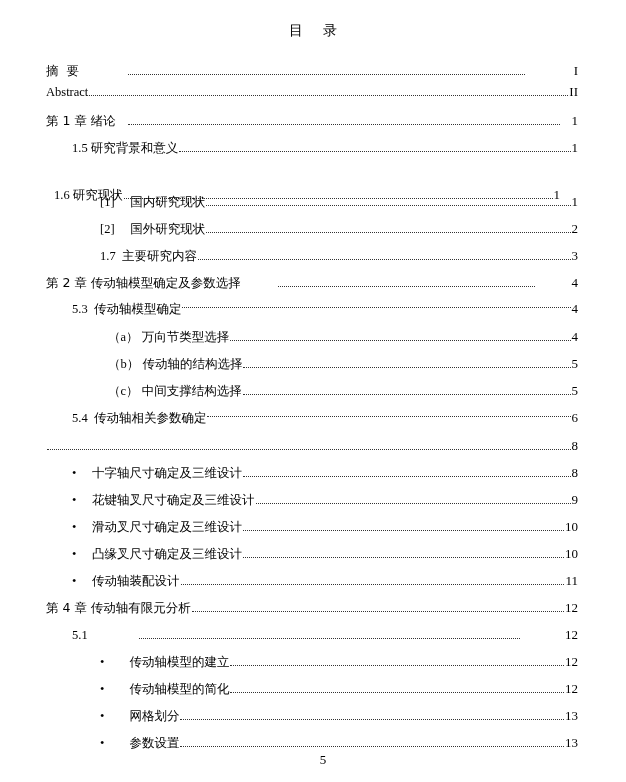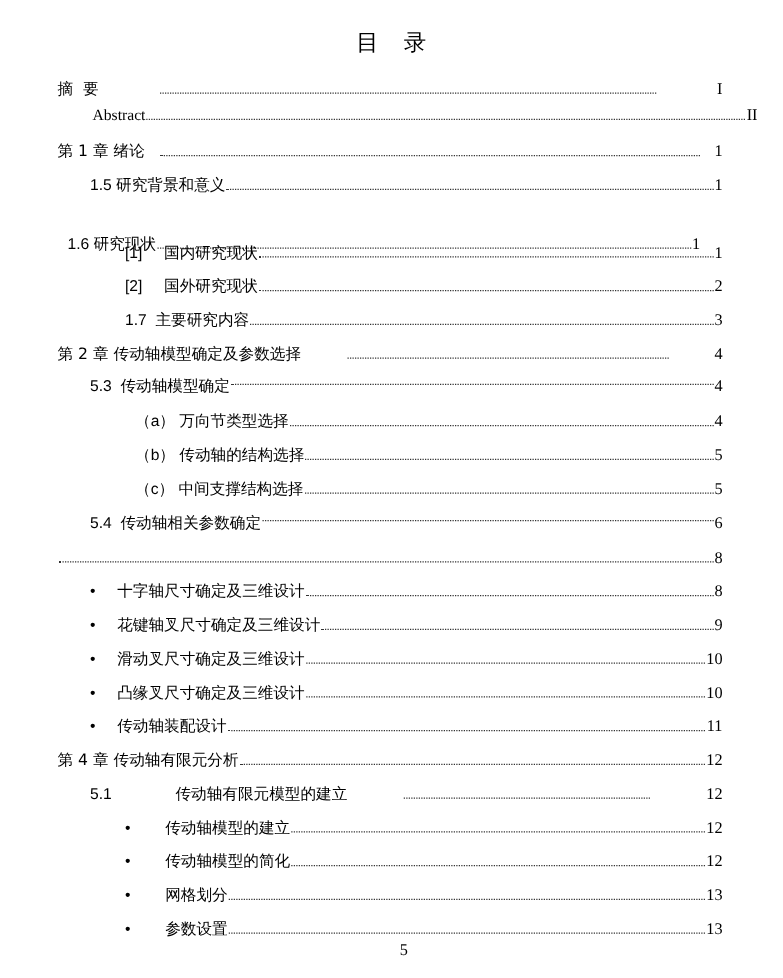--- a/index.html
+++ b/index.html
@@ -1,42 +1,42 @@
 <!DOCTYPE html>
 <html><head>
   <meta charset="utf-8">
   <style>
     html, body { margin: 0; padding: 0; background: #ffffff; }
     body { width: 626px; height: 782px; position: relative; overflow: hidden;
            font-family: "DejaVu Sans", "Liberation Sans", sans-serif; color: #000; }
     .title { position: absolute; top: 22px; left: 0; width: 626px; text-align: center;
-             font-size: 18px; letter-spacing: 20px; padding-left: 20px; box-sizing: border-box; }
+             font-size: 14px; letter-spacing: 20px; padding-left: 20px; box-sizing: border-box; }
     .toc { position: absolute; left: 0; top: 0; width: 626px; }
     .row { position: absolute; left: 0; height: 18px; display: flex; align-items: flex-end;
            font-size: 12.5px; line-height: 16px; }
-    .row .num { font-family: Liberation Sans, sans-serif; white-space: pre; }
+    .row .num { font-family: Liberation Serif, serif; white-space: pre; }
     .row .label { white-space: pre; }
     .row .leader { flex: 1; border-bottom: 1px dotted #333; margin: 0 1px 4px 1px; height: 1px; }
     .row .page { font-family: "Liberation Serif", serif; font-size: 13px; }
     .latin { font-family: "Liberation Serif", serif; }
     .footer { position: absolute; top: 752px; left: 0; width: 626px; text-align: center;
               font-family: "Liberation Serif", serif; font-size: 13px; padding-left: 20px; box-sizing: border-box; }
   </style>
 </head>
 <body>
 
 <div class="title">目录</div>
 
 <div class="toc" id="toc">
     <div class="row" style="top: 61px; left: 46px; width: 532px; gap: 48px;">
       <span class="label">摘  要</span>
       <span class="leader"></span>
       <span class="page">I</span>
     </div>
-    <div class="row" style="top: 82px; left: 46px; width: 532px; margin-left: 28px;">
+    <div class="row" style="top: 82px; left: 46px; width: 532px;">
       <span class="label latin">Abstract</span>
       <span class="leader"></span>
       <span class="page">II</span>
     </div>
     <div class="row" style="top: 111px; left: 46px; width: 532px; gap: 11px;">
       <span class="label">第 1 章 绪论</span>
       <span class="leader"></span>
       <span class="page">1</span>
     </div>
     <div class="row" style="top: 138px; left: 72px; width: 506px;">
@@ -138,21 +138,20 @@
       <span class="leader"></span>
       <span class="page">11</span>
     </div>
     <div class="row" style="top: 598px; left: 46px; width: 532px;">
       <span class="label">第 4 章 传动轴有限元分析</span>
       <span class="leader"></span>
       <span class="page">12</span>
     </div>
     <div class="row" style="top: 625px; left: 72px; width: 506px; gap: 44px;">
       <span class="num">5.1  </span>
-      <span class="label">传动轴有限元模型的建立</span>
       <span class="leader"></span>
       <span class="page">12</span>
     </div>
     <div class="row" style="top: 652px; left: 100px; width: 478px;">
       <span class="num">•        </span>
       <span class="label">传动轴模型的建立</span>
       <span class="leader"></span>
       <span class="page">12</span>
     </div>
     <div class="row" style="top: 679px; left: 100px; width: 478px;">

